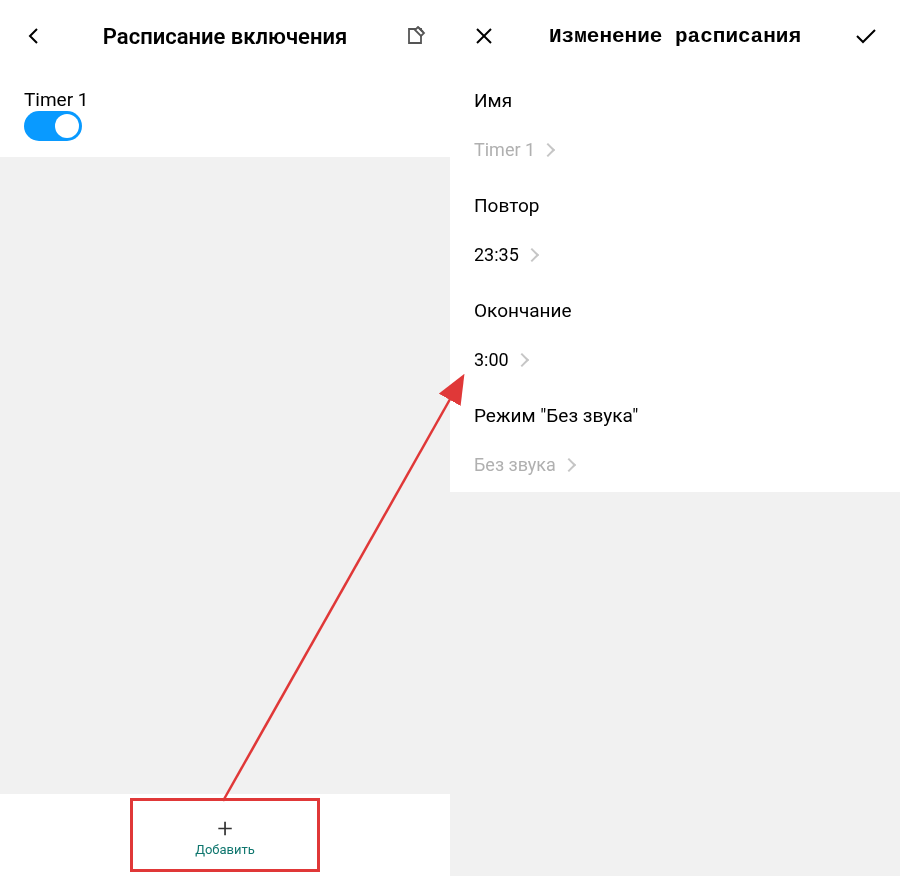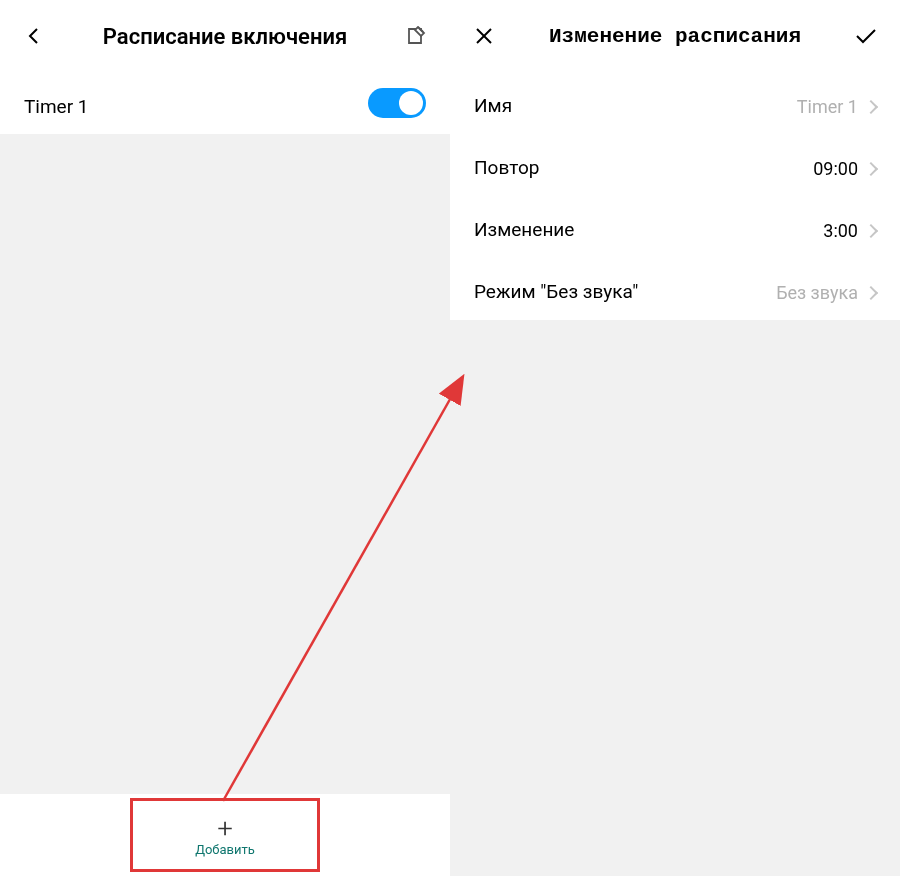--- a/index.html
+++ b/index.html
@@ -47,25 +47,26 @@
       display: flex;
       align-items: center;
       justify-content: center;
       cursor: pointer;
     }
     .list-white {
       background: #ffffff;
     }
     .row {
       display: flex;
-      align-items: flex-end;
+      align-items: flex-start;
       justify-content: space-between;
       padding: 16px 24px;
       background: #ffffff;
       min-height: 62px;
+      flex-direction: column;
     }
     .row-label {
       font-size: 19px;
       color: #000;
       font-weight: 400;
     }
     .row-value {
       font-size: 18px;
       color: #000;
       margin-right: 8px;
@@ -137,20 +138,21 @@
     .arrow-overlay {
       position: absolute;
       pointer-events: none;
       z-index: 10;
     }
     .row + .row {
       border-top: none;
     }
     .right-rows .row {
       padding: 17px 24px;
+      gap: 27px;
     }
     .right-header-title {
       font-size: 21px;
       font-family: Liberation Mono, monospace;
     }
   </style>
 </head>
 <body>
 
 <div class="container">
@@ -209,27 +211,27 @@
         <div class="row-right">
           <span class="row-value muted">Timer 1</span>
           <span class="chevron-right"></span>
         </div>
       </div>
 
 
       <div class="row">
         <span class="row-label">Повтор</span>
         <div class="row-right">
-          <span class="row-value">09:00</span>
-          <span class="chevron-right"></span>
-        </div>
-      </div>
-
-      <div class="row">
-        <span class="row-label">Изменение</span>
+          <span class="row-value">23:35</span>
+          <span class="chevron-right"></span>
+        </div>
+      </div>
+
+      <div class="row">
+        <span class="row-label">Окончание</span>
         <div class="row-right">
           <span class="row-value">3:00</span>
           <span class="chevron-right"></span>
         </div>
       </div>
 
       <div class="row">
         <span class="row-label">Режим "Без звука"</span>
         <div class="row-right">
           <span class="row-value muted">Без звука</span>

